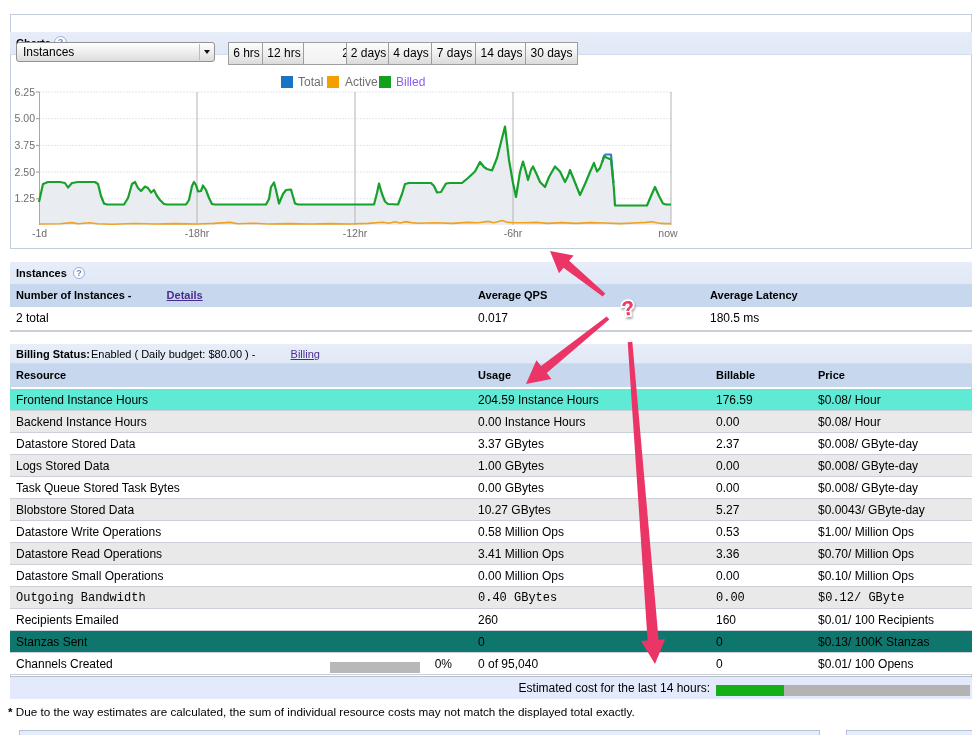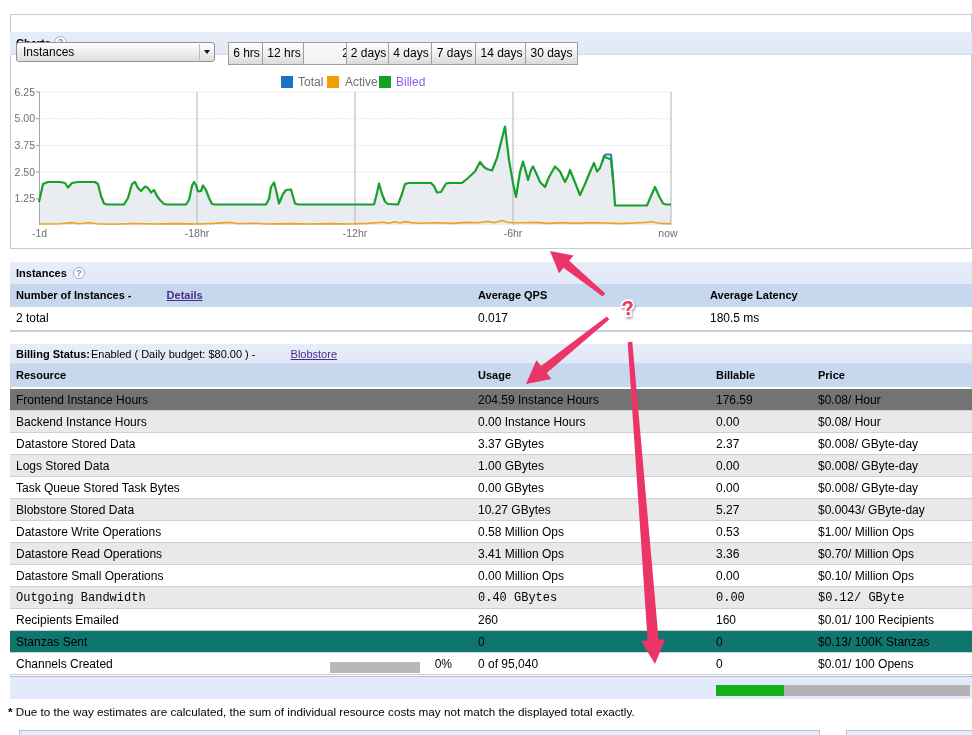--- a/index.html
+++ b/index.html
@@ -104,30 +104,30 @@
   <span style="left:700px;">Average Latency</span>
 </div>
 <div class="row" style="top:307px;height:23px;background:#fff;">
   <span style="left:6px;">2 total</span>
   <span style="left:468px;">0.017</span>
   <span style="left:700px;">180.5 ms</span>
 </div>
 
 <div class="secbar" style="top:344px;height:19px;">
   <b style="top:4px;">Billing Status:</b>
-  <span style="position:absolute;left:81px;top:4px;font-size:11px;">Enabled ( Daily budget: $80.00 ) - <a class="link">Blobstore</a></span>
+  <span style="position:absolute;left:81px;top:4px;font-size:11px;">Enabled ( Daily budget: $80.00 ) - <a class="link">Billing</a></span>
 </div>
 <div class="thead" style="top:364px;height:23px;">
   <span style="left:6px;">Resource</span>
   <span style="left:468px;">Usage</span>
   <span style="left:706px;">Billable</span>
   <span style="left:808px;">Price</span>
 </div>
 
-<div class="row" style="top:389px;background:#737373;">
+<div class="row" style="top:389px;background:#5eead4;">
     <span style="left:6px;">Frontend Instance Hours</span>
     <span style="left:468px;">204.59 Instance Hours</span>
     <span style="left:706px;">176.59</span>
     <span style="left:808px;">$0.08/ Hour</span>
   </div>
 <div class="row" style="top:411px;background:#e9e9e9;">
     <span style="left:6px;">Backend Instance Hours</span>
     <span style="left:468px;">0.00 Instance Hours</span>
     <span style="left:706px;">0.00</span>
     <span style="left:808px;">$0.08/ Hour</span>
@@ -195,20 +195,21 @@
 <div class="row" style="top:653px;background:#fff;">
     <span style="left:6px;">Channels Created</span>
     <span style="left:320px;top:9px;width:90px;height:11px;background:#b8b8b8;"></span>
     <span style="left:380px;top:4px;width:62px;text-align:right;">0%</span>
     <span style="left:468px;">0 of 95,040</span>
     <span style="left:706px;">0</span>
     <span style="left:808px;">$0.01/ 100 Opens</span>
   </div>
 
 <div class="abs" style="left:10px;top:676px;width:962px;height:22px;background:#e3eafb;border-top:1px solid #b9bfca;">
+  <span style="position:absolute;left:0px;top:4px;width:700px;text-align:right;font-size:12px;color:#000;">Estimated cost for the last 14 hours:</span>
   <div style="position:absolute;left:706px;top:8px;width:254px;height:11px;background:#b3b3b3;">
     <div style="position:absolute;left:0;top:0;width:68px;height:11px;background:#15b015;"></div>
   </div>
 </div>
 
 <div class="abs" style="left:8px;top:705px;font-size:11.7px;color:#000;"><b>*</b> Due to the way estimates are calculated, the sum of individual resource costs may not match the displayed total exactly.</div>
 
 <div class="abs" style="left:19px;top:730px;width:799px;height:12px;border:1px solid #b6c0d6;background:#e6edfa;"></div>
 <div class="abs" style="left:846px;top:730px;width:130px;height:12px;border:1px solid #b6c0d6;background:#e6edfa;"></div>
 

